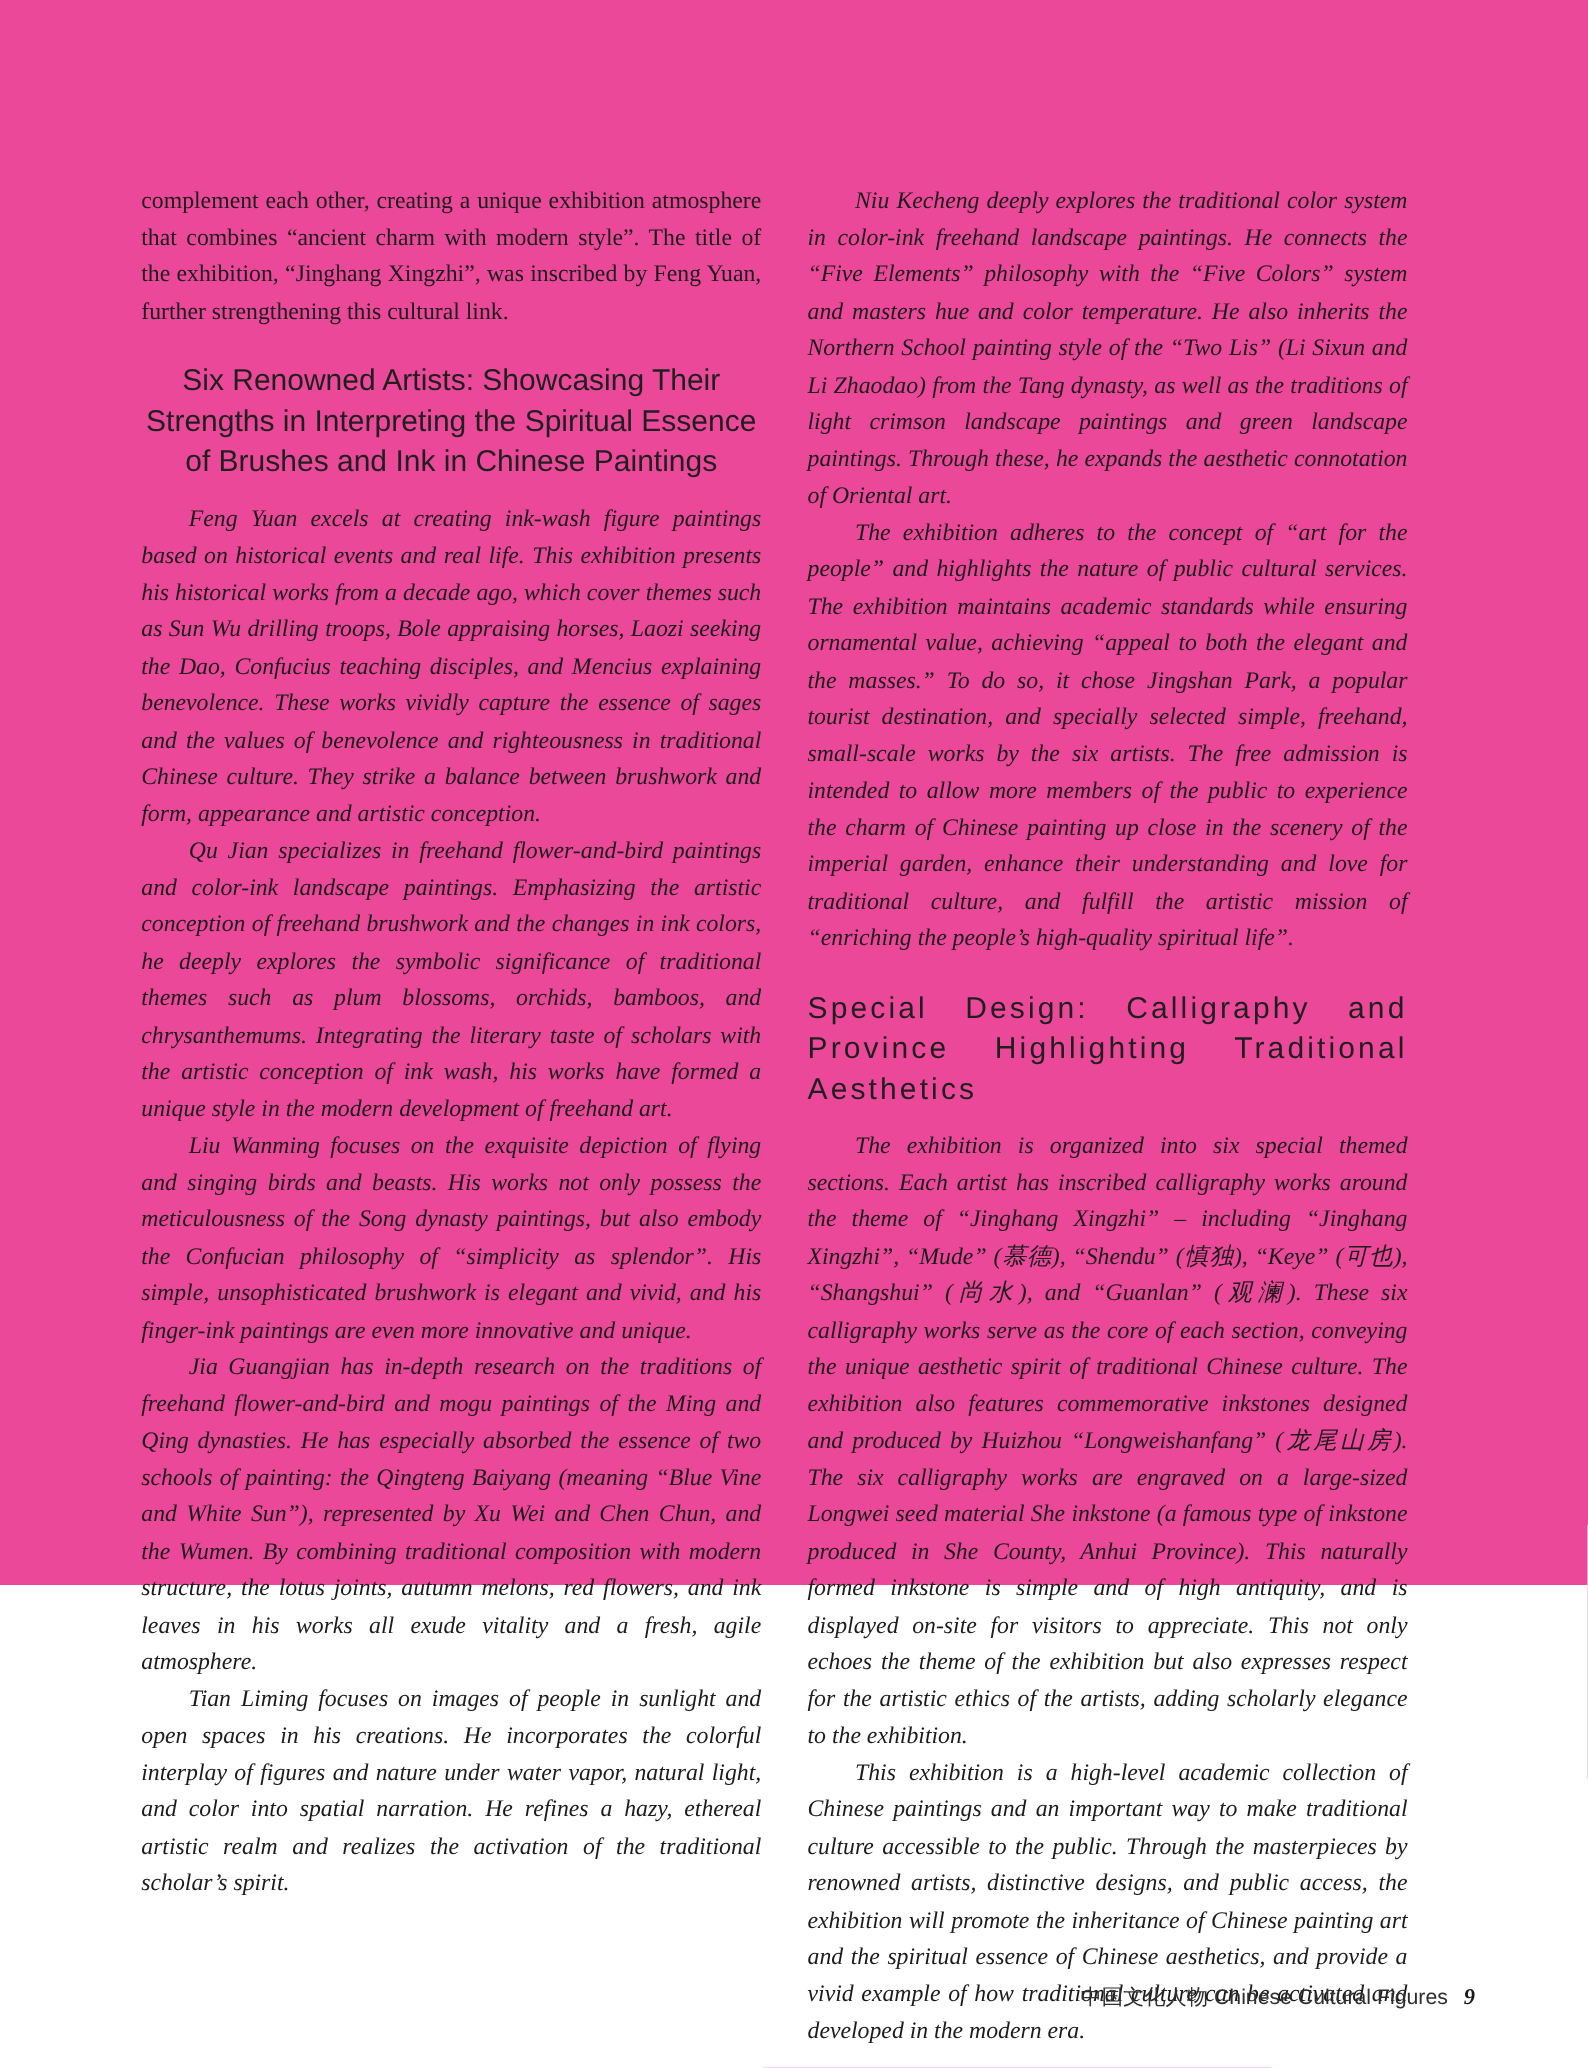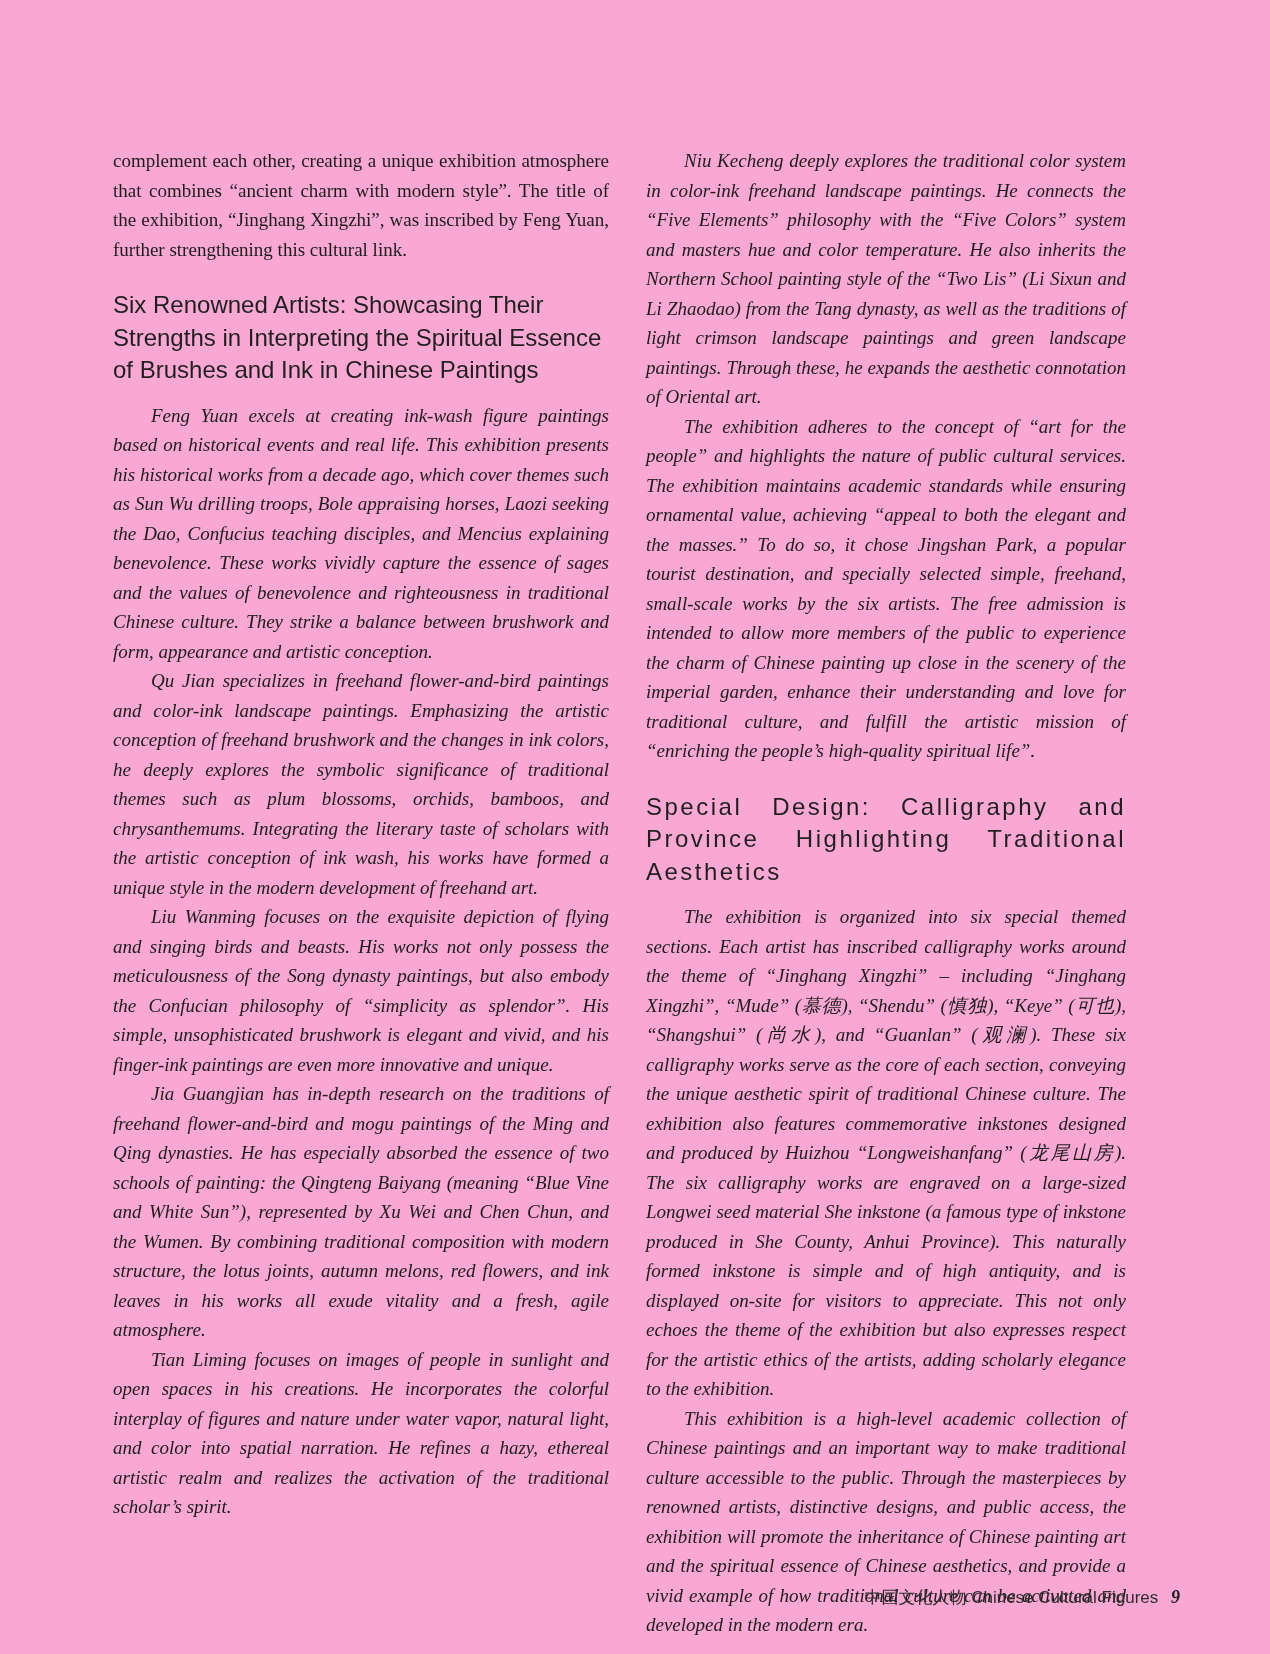--- a/index.html
+++ b/index.html
@@ -7,22 +7,22 @@
     padding: 0;
     background: #ffffff;
     width: 1270px;
     height: 1654px;
     overflow: hidden;
     position: relative;
   }
   .page {
     position: relative;
     width: 1270px;
-    height: 1654px;
-    background: #f9a8d4;
+    height: 1268px;
+    background: #ec4899;
     font-family: "Liberation Serif", serif;
     color: #1c1c1c;
   }
   .columns {
     position: absolute;
     top: 146px;
     left: 113px;
     display: flex;
     gap: 37px;
   }
@@ -40,21 +40,21 @@
     color: #1c1c1c;
   }
   .col p.body.indent { text-indent: 38px; font-style: italic; }
   .col h2.heading {
     font-family: "Liberation Sans", sans-serif;
     font-weight: 400;
     font-size: 24px;
     line-height: 32.5px;
     color: #1f1f1f;
     margin: 25px 0 14px 0;
-    text-align: left;
+    text-align: center;
   }
   .col h2.heading.spaced {
     letter-spacing: 2.5px;
     text-align: justify;
   }
   .footer {
     position: absolute;
     top: 1586px;
     right: 90px;
     font-family: "Liberation Sans", sans-serif;

